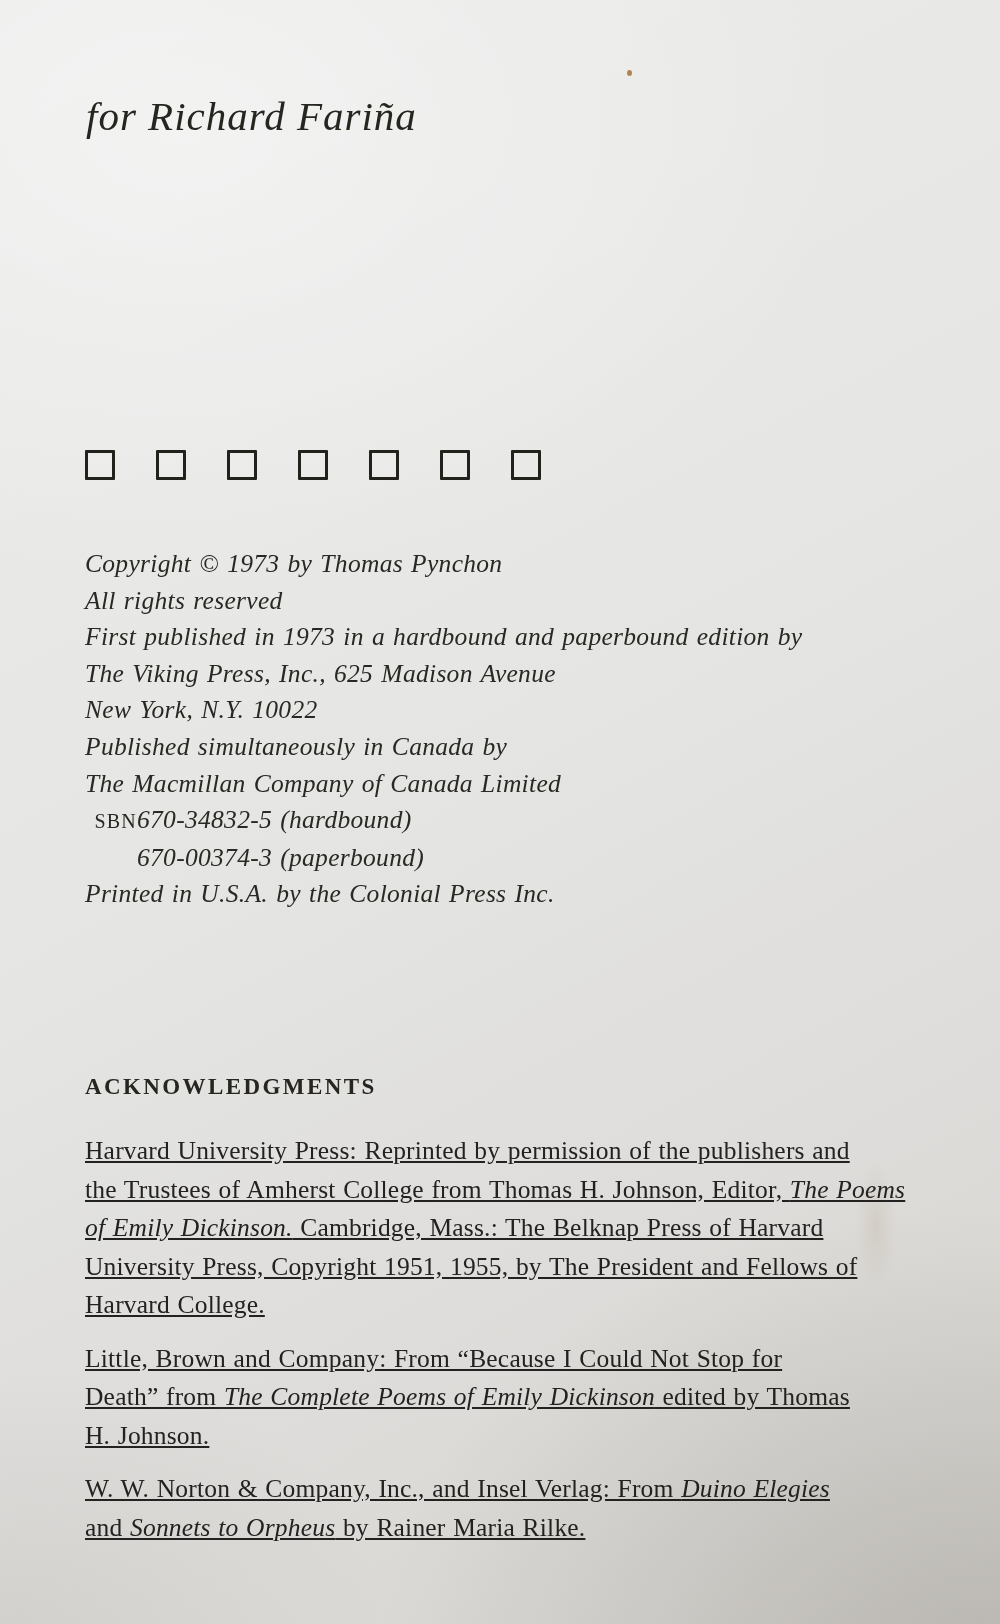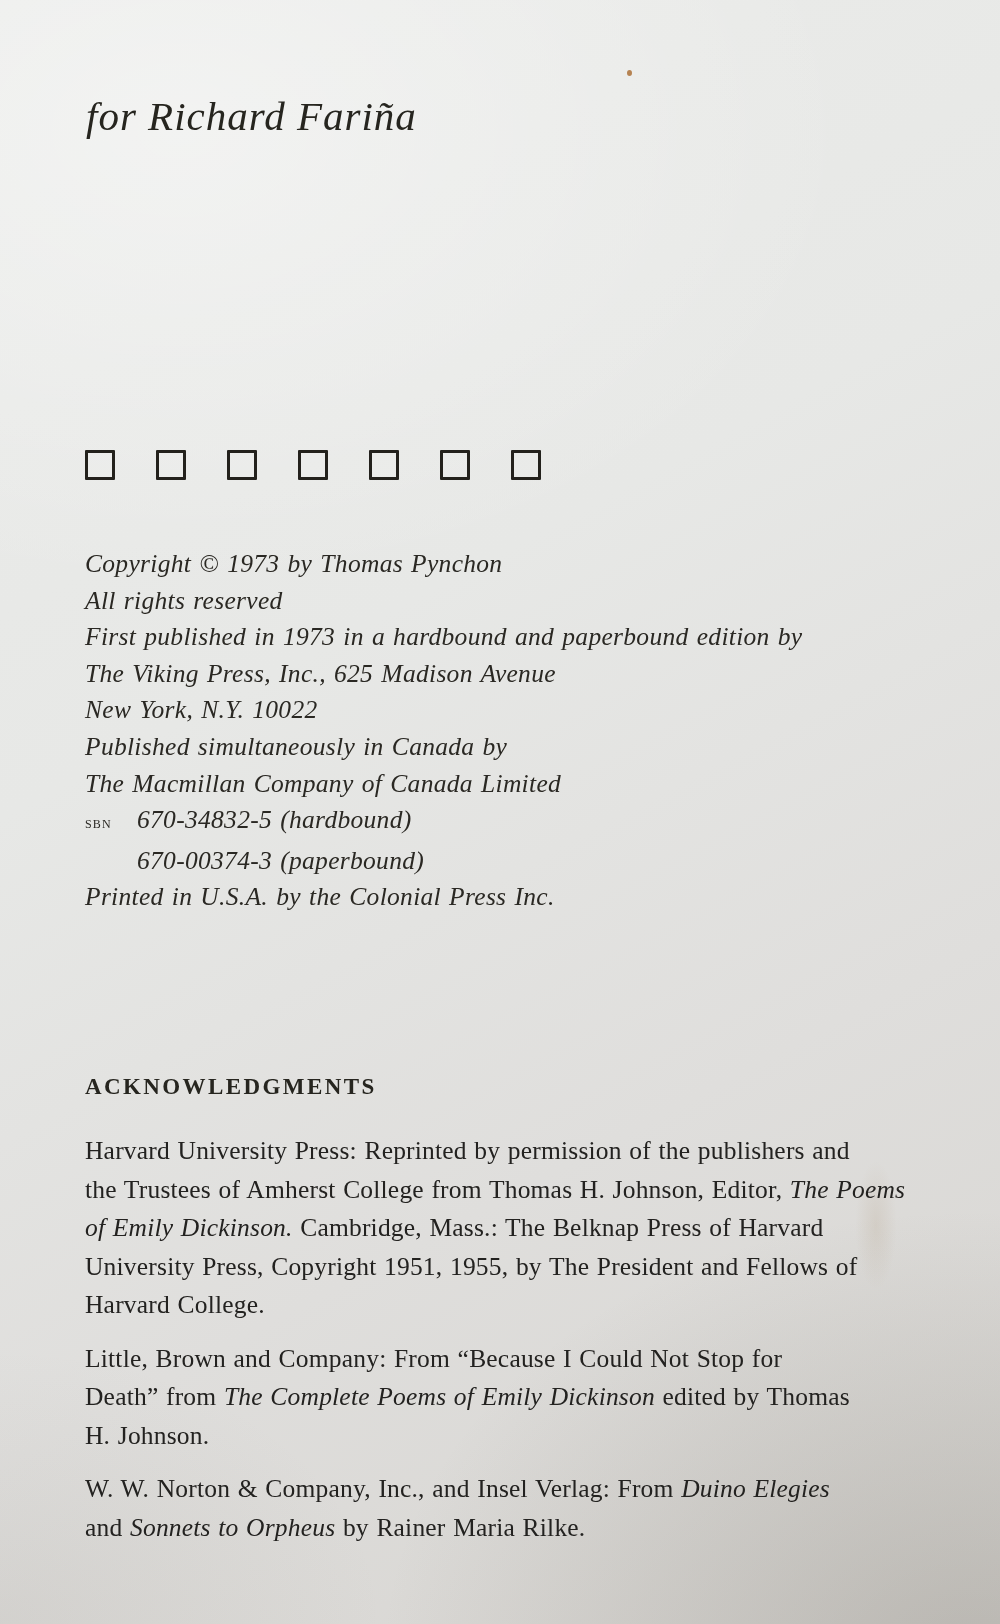--- a/index.html
+++ b/index.html
@@ -61,45 +61,46 @@
     font-style: italic;
     line-height: 36.6px;
     color: #2a2823;
     letter-spacing: 0.3px;
     word-spacing: 1.5px;
     white-space: nowrap;
   }
   .c-line.indent { padding-left: 52px; }
   .sbn-label {
     font-style: normal;
-    font-size: 12px;
+    font-size: 20px;
     letter-spacing: 1.2px;
     display: inline-block;
     width: 52px;
+    text-align: right;
   }
   .ack-heading {
     position: absolute;
     left: 85px; top: 1074px;
     font-size: 23px;
     font-weight: 700;
     letter-spacing: 2.4px;
     color: #26251f;
     white-space: nowrap;
   }
   .ack-body {
     position: absolute;
     left: 85px; top: 1132px;
     font-size: 25.5px;
     line-height: 38.5px;
     color: #232220;
     letter-spacing: 0.2px;
     word-spacing: 1px;
   }
   .ack-para { margin: 0 0 15px 0; }
-  .ack-line { white-space: nowrap; }
+  .ack-line { white-space: nowrap; text-decoration: underline; }
   .seg-italic { font-style: italic; }
 </style>
 </head>
 <body>
 
 <div class="page">
   <div class="speck"></div>
   <div class="stain"></div>
 
   <div class="dedication">for Richard Fariña</div>

